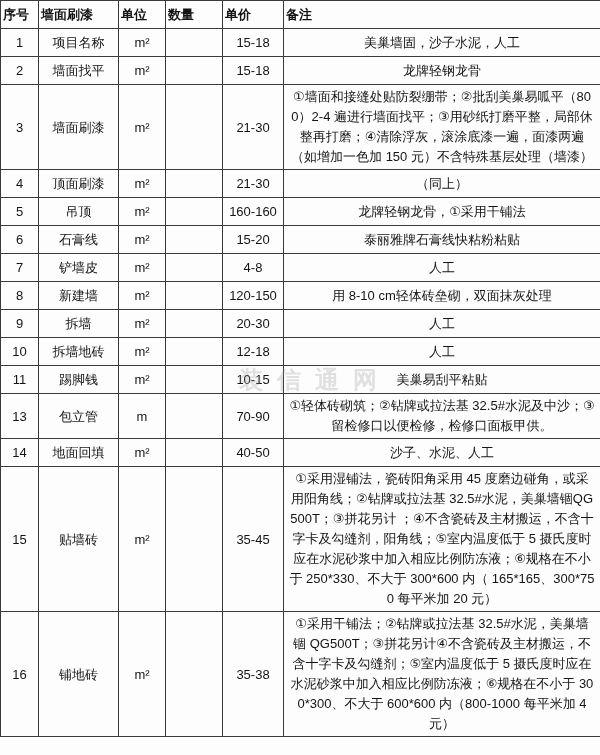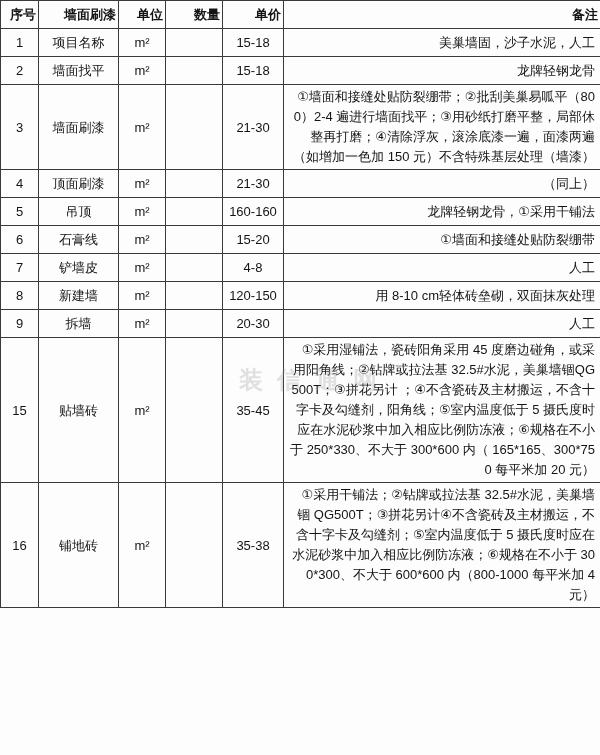--- a/index.html
+++ b/index.html
@@ -25,32 +25,32 @@
     border:1px solid #3a3a3a;
     font-size:13px;
     color:#141414;
     vertical-align:middle;
     overflow:hidden;
     word-break:break-all;
   }
   .price-table th{
     height:25px;
     font-weight:bold;
-    text-align:right;
+    text-align:left;
     padding:1px 2px;
     background:#fdfdfd;
   }
   .price-table td{
     height:23px;
     text-align:center;
     padding:1px 2px;
     line-height:17px;
   }
   .price-table td.col-note{
-    text-align:right;
+    text-align:center;
     padding:2px 5px;
     line-height:20px;
   }
   .watermark{
     position:absolute;
     left:150px;
     top:364px;
     width:330px;
     text-align:center;
     font-size:24px;
@@ -124,21 +124,21 @@
           <td class="col-qty"></td>
           <td class="col-price">160-160</td>
           <td class="col-note">龙牌轻钢龙骨，①采用干铺法</td>
         </tr>
         <tr>
           <td class="col-no">6</td>
           <td class="col-name">石膏线</td>
           <td class="col-unit">m²</td>
           <td class="col-qty"></td>
           <td class="col-price">15-20</td>
-          <td class="col-note">①墙面和接缝处贴防裂绷带</td>
+          <td class="col-note">泰丽雅牌石膏线快粘粉粘贴</td>
         </tr>
         <tr>
           <td class="col-no">7</td>
           <td class="col-name">铲墙皮</td>
           <td class="col-unit">m²</td>
           <td class="col-qty"></td>
           <td class="col-price">4-8</td>
           <td class="col-note">人工</td>
         </tr>
         <tr>
@@ -149,20 +149,52 @@
           <td class="col-price">120-150</td>
           <td class="col-note">用 8-10 cm轻体砖垒砌，双面抹灰处理</td>
         </tr>
         <tr>
           <td class="col-no">9</td>
           <td class="col-name">拆墙</td>
           <td class="col-unit">m²</td>
           <td class="col-qty"></td>
           <td class="col-price">20-30</td>
           <td class="col-note">人工</td>
+        </tr>
+        <tr>
+          <td class="col-no">10</td>
+          <td class="col-name">拆墙地砖</td>
+          <td class="col-unit">m²</td>
+          <td class="col-qty"></td>
+          <td class="col-price">12-18</td>
+          <td class="col-note">人工</td>
+        </tr>
+        <tr>
+          <td class="col-no">11</td>
+          <td class="col-name">踢脚钱</td>
+          <td class="col-unit">m²</td>
+          <td class="col-qty"></td>
+          <td class="col-price">10-15</td>
+          <td class="col-note">美巢易刮平粘贴</td>
+        </tr>
+        <tr>
+          <td class="col-no">13</td>
+          <td class="col-name">包立管</td>
+          <td class="col-unit">m</td>
+          <td class="col-qty"></td>
+          <td class="col-price">70-90</td>
+          <td class="col-note">①轻体砖砌筑；②钻牌或拉法基 32.5#水泥及中沙；③留检修口以便检修，检修口面板甲供。</td>
+        </tr>
+        <tr>
+          <td class="col-no">14</td>
+          <td class="col-name">地面回填</td>
+          <td class="col-unit">m²</td>
+          <td class="col-qty"></td>
+          <td class="col-price">40-50</td>
+          <td class="col-note">沙子、水泥、人工</td>
         </tr>
         <tr>
           <td class="col-no">15</td>
           <td class="col-name">贴墙砖</td>
           <td class="col-unit">m²</td>
           <td class="col-qty"></td>
           <td class="col-price">35-45</td>
           <td class="col-note">①采用湿铺法，瓷砖阳角采用 45 度磨边碰角，或采用阳角线；②钻牌或拉法基 32.5#水泥，美巢墙锢QG500T；③拼花另计 ；④不含瓷砖及主材搬运，不含十字卡及勾缝剂，阳角线；⑤室内温度低于 5 摄氏度时应在水泥砂浆中加入相应比例防冻液；⑥规格在不小于 250*330、不大于 300*600 内（ 165*165、300*750 每平米加 20 元）</td>
         </tr>
         <tr>

